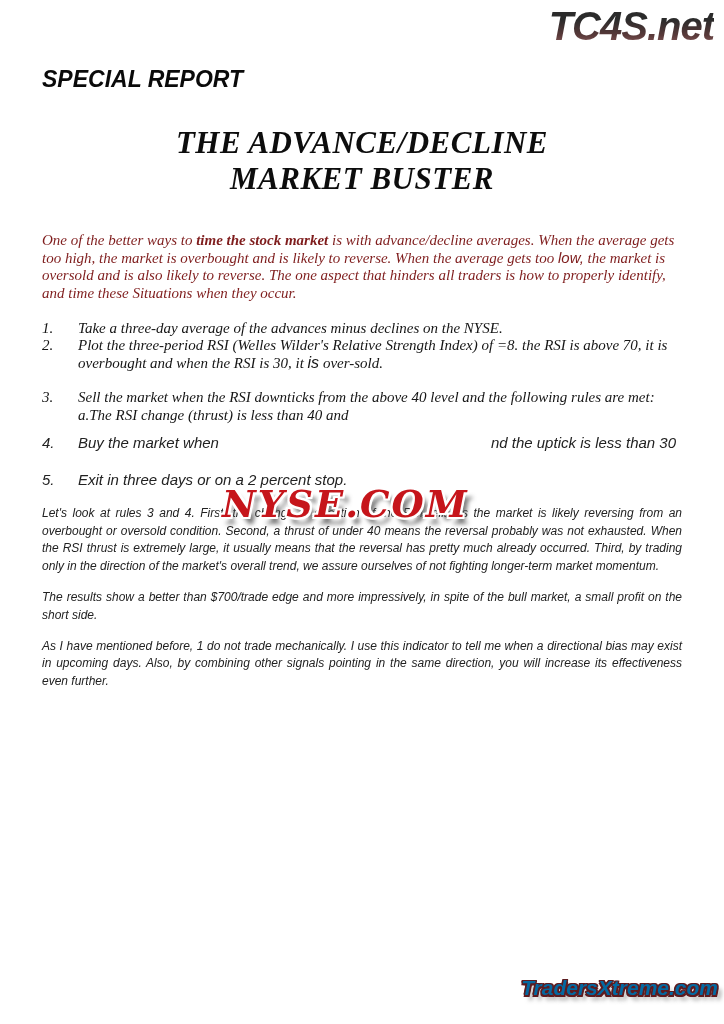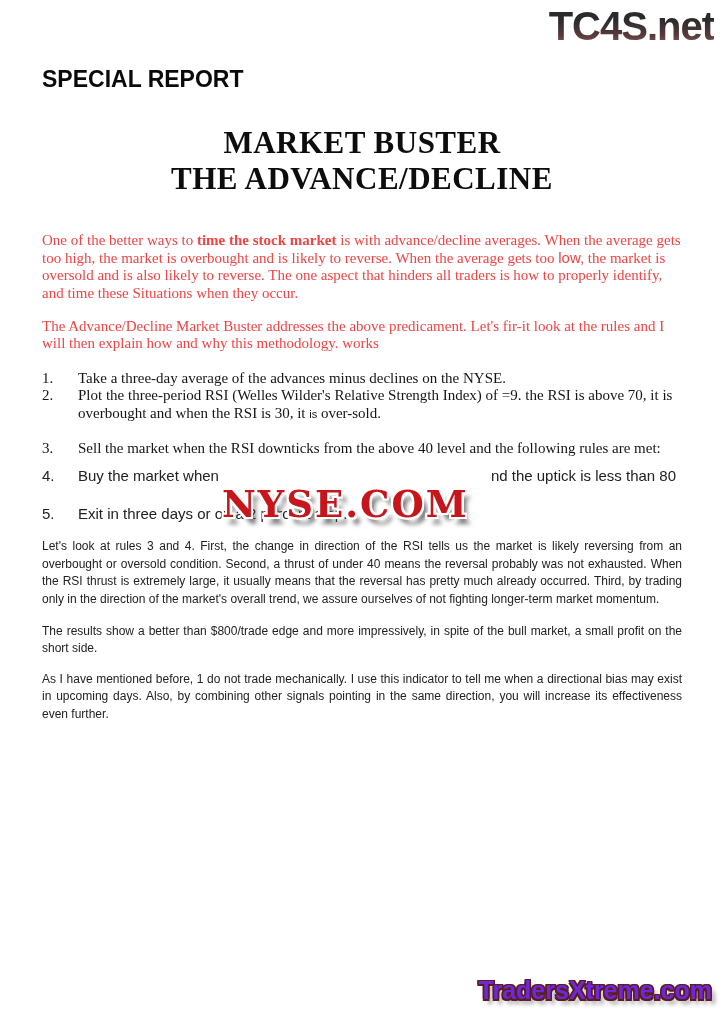--- a/index.html
+++ b/index.html
@@ -3,20 +3,21 @@
 <meta charset="utf-8">
 <style>
   html,body{margin:0;padding:0;background:#ffffff;}
   .page{
     position:relative;
     width:724px;height:1024px;
     background:#ffffff;
     overflow:hidden;
     font-family:"Liberation Serif", serif;
     color:#111;
+    font-style:italic;
   }
   
   .tc4s-logo{
     position:absolute;top:4px;right:10px;
     font-family:"Liberation Sans", sans-serif;
     font-weight:bold;
     font-size:40px;
     letter-spacing:-1px;
     background:linear-gradient(to bottom,#2b2b2b 35%,#5a3a3a 70%,#9c6868 100%);
     -webkit-background-clip:text;
@@ -39,35 +40,35 @@
     font-size:31px;
     line-height:36px;
     color:#0d0d0d;
     letter-spacing:0.5px;
   }
   .serif-p{
     margin:0;
     font-family:"Liberation Serif", serif;
     font-size:15px;
     line-height:17.2px;
-    color:#ef4444;
+    color:#7f1d1d;
   }
   .sans-p{
     margin:0;
     font-family:"Liberation Sans", sans-serif;
     font-size:12px;
     line-height:17.6px;
     text-align:justify;
     color:#222;
   }
   .p1{margin-top:35px;}
   .p2{margin-top:16px;}
   .b{font-weight:bold;}
   .sans-inline{font-family:"Liberation Sans", sans-serif;font-size:15px;}
-  .small-sans{font-family:"Liberation Sans", sans-serif;font-size:11px;}
+  .small-sans{font-family:"Liberation Sans", sans-serif;font-size:16px;}
   .rules{margin-top:18px;}
   .rule{display:flex;margin:0;}
   .rule .num{width:36px;flex-shrink:0;}
   .rule .body{flex:1;}
   .rule.serif{font-family:"Liberation Serif", serif;font-size:15px;line-height:17.2px;color:#151515;}
   .rule.sans{font-family:"Liberation Sans", sans-serif;font-size:15px;line-height:17.6px;color:#222;}
   .rule-3{margin-top:17px;}
   .rule-4{margin-top:10px;position:relative;}
   .rule-5{margin-top:20px;}
   .gapline{display:flex;}
@@ -87,26 +88,26 @@
     text-shadow:
       -2px -2px 0 #ffffff, 2px -2px 0 #ffffff,
       -2px  2px 0 #ffffff, 2px  2px 0 #ffffff,
       -2px  0   0 #ffffff, 2px  0   0 #ffffff,
        0   -2px 0 #ffffff, 0    2px 0 #ffffff,
        5px 7px 4px rgba(80,80,80,0.75);
   }
   
   .tx-logo{
     position:absolute;
-    right:12px;top:976px;
+    right:6px;top:976px;
     font-family:"Liberation Sans", sans-serif;
     font-weight:bold;
-    font-size:25px;
+    font-size:21px;
     letter-spacing:0px;
-    color:#6d28d9;
+    color:#0369a1;
     text-shadow:
       -1.5px -1.5px 0 #5d1c20, 1.5px -1.5px 0 #5d1c20,
       -1.5px  1.5px 0 #5d1c20, 1.5px  1.5px 0 #5d1c20,
       -1.5px  0 0 #5d1c20, 1.5px 0 0 #5d1c20,
        0 -1.5px 0 #5d1c20, 0 1.5px 0 #5d1c20,
        0 0 6px #ffffff,
        4px 5px 4px rgba(120,120,120,0.8);
   }
 </style>
 </head>
@@ -114,68 +115,68 @@
 
 <div class="page">
 
   <div class="tc4s-logo">TC4S.net</div>
 
   <div class="content">
 
     <div class="special-report">SPECIAL REPORT</div>
 
     <div class="doc-title">
+      <div>THE ADVANCE/DECLINE</div>
       <div>MARKET BUSTER</div>
-      <div>THE ADVANCE/DECLINE</div>
     </div>
 
     <p class="serif-p p1"><span>One of the better ways to </span><span class="b">time the stock market</span><span> is with advance/decline averages. When the average gets too high, the market is overbought and is likely to reverse. When the average gets too </span><span class="sans-inline">low,</span><span> the market is oversold and is also likely to reverse. The one aspect that hinders all traders is how to properly identify, and time these Situations when they occur.</span></p>
 
-    <p class="serif-p p2">The Advance/Decline Market Buster addresses the above predicament. Let's fir-it look at the rules and I will then explain how and why this methodology. works</p>
 
     <div class="rules">
 
       <div class="rule serif">
         <span class="num">1.</span>
         <span class="body">Take a three-day average of the advances minus declines on the NYSE.</span>
       </div>
 
       <div class="rule serif">
         <span class="num">2.</span>
-        <span class="body"><span>Plot the three-period RSI (Welles Wilder's Relative Strength Index) of =9. the RSI is above 70, it is overbought and when the RSI is 30, it </span><span class="small-sans">is</span><span> over-sold.</span></span>
+        <span class="body"><span>Plot the three-period RSI (Welles Wilder's Relative Strength Index) of =8. the RSI is above 70, it is overbought and when the RSI is 30, it </span><span class="small-sans">is</span><span> over-sold.</span></span>
       </div>
 
       <div class="rule serif rule-3">
         <span class="num">3.</span>
         <span class="body">
           <div>Sell the market when the RSI downticks from the above 40 level and the following rules are met:</div>
+          <div>a.The RSI change (thrust) is less than 40 and</div>
         </span>
       </div>
 
       <div class="rule sans rule-4">
         <span class="num">4.</span>
         <span class="body">
           <div class="gapline">
               <span>Buy the market when</span>
               <span class="gap-spacer"></span>
-              <span>nd the uptick is less than 80</span>
+              <span>nd the uptick is less than 30</span>
             </div>
         </span>
       </div>
 
       <div class="rule sans rule-5">
         <span class="num">5.</span>
         <span class="body">Exit in three days or on a 2 percent stop.</span>
       </div>
 
     </div>
 
     <p class="sans-p p3">Let's look at rules 3 and 4. First, the change in direction of the RSI tells us the market is likely reversing from an overbought or oversold condition. Second, a thrust of under 40 means the reversal probably was not exhausted. When the RSI thrust is extremely large, it usually means that the reversal has pretty much already occurred. Third, by trading only in the direction of the market's overall trend, we assure ourselves of not fighting longer-term market momentum.</p>
 
-    <p class="sans-p p4">The results show a better than $800/trade edge and more impressively, in spite of the bull market, a small profit on the short side.</p>
+    <p class="sans-p p4">The results show a better than $700/trade edge and more impressively, in spite of the bull market, a small profit on the short side.</p>
 
     <p class="sans-p p5">As I have mentioned before, 1 do not trade mechanically. I use this indicator to tell me when a directional bias may exist in upcoming days. Also, by combining other signals pointing in the same direction, you will increase its effectiveness even further.</p>
 
   </div>
 
   <div class="watermark">NYSE.COM</div>
 
   <div class="tx-logo">TradersXtreme.com</div>
 
 </div>

